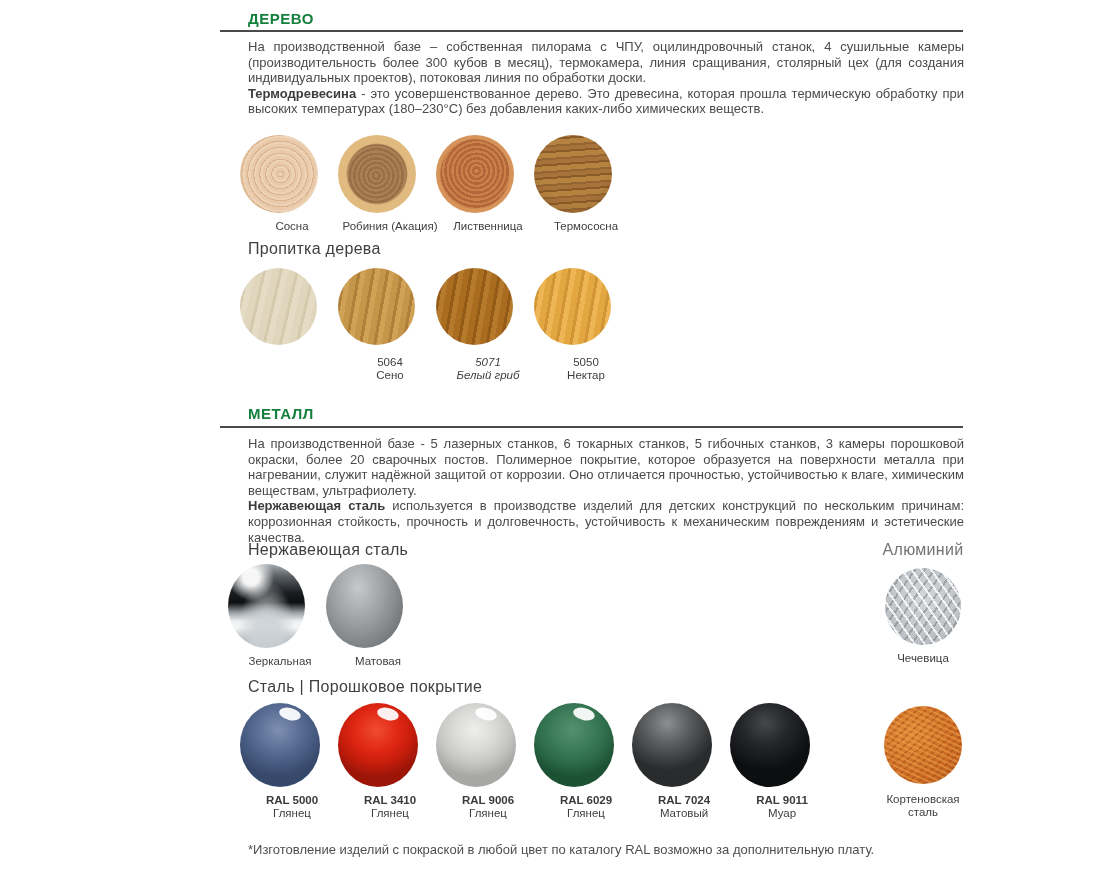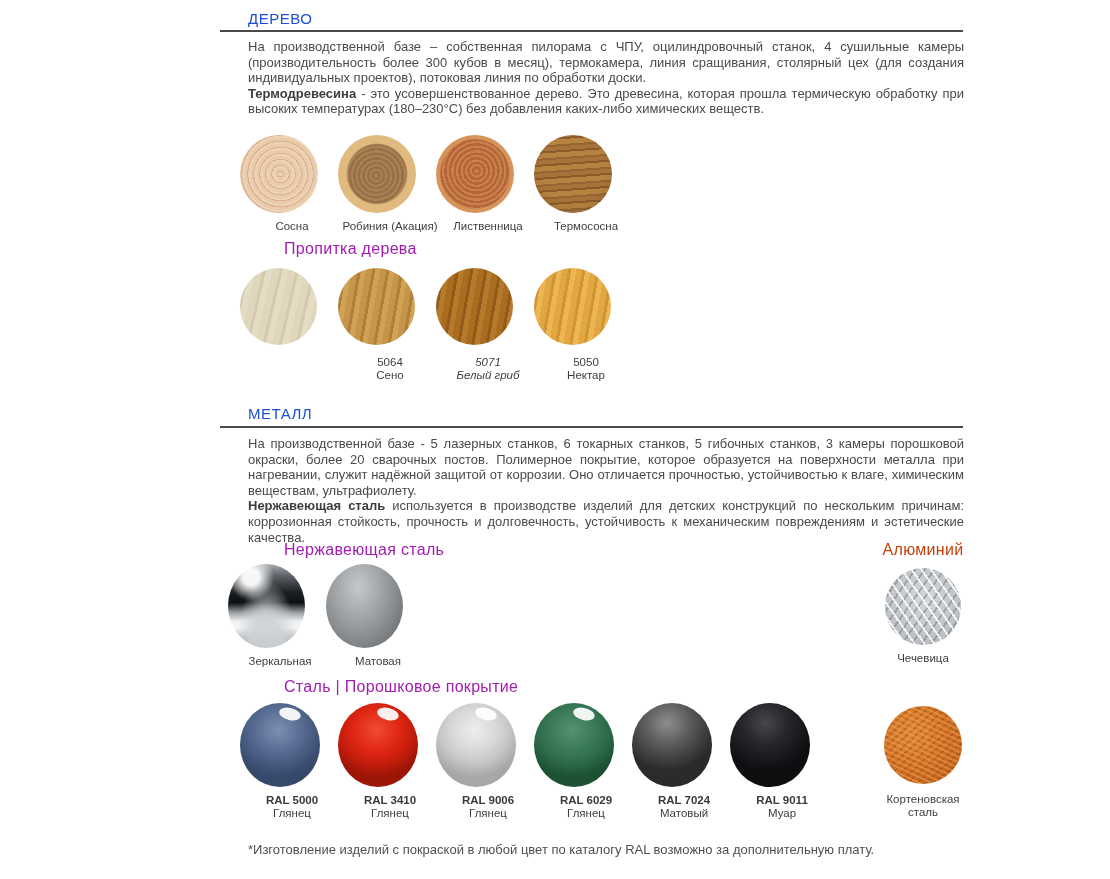--- a/index.html
+++ b/index.html
@@ -2,31 +2,31 @@
 <html><head>
 <meta charset="utf-8">
 <style>
   html,body { margin:0; padding:0; background:#ffffff; }
   .page {
     position:relative; width:1110px; height:879px; background:#ffffff;
     font-family:"Liberation Sans","DejaVu Sans",sans-serif; overflow:hidden;
     color:#454545;
   }
   .h1 {
-    position:absolute; left:248px; font-size:15px; font-weight:400;
-    color:#1d4ed8; letter-spacing:.5px;
+    position:absolute; left:248px; font-size:15px; font-weight:700;
+    color:#15803d; letter-spacing:.5px;
   }
   .rule { position:absolute; left:220px; width:743px; height:2px; background:#4a4a4a; }
   .bodytext {
     position:absolute; left:248px; width:716px; font-size:13px; line-height:15.6px;
     color:#4a4a4a; text-align:justify; text-align-last:left;
   }
   .bodytext p { margin:0; }
   .bodytext b { color:#3d3d3d; }
-  .subhead { position:absolute; font-size:16px; color:#a21caf; letter-spacing:.3px;margin-left:36px; }
+  .subhead { position:absolute; font-size:16px; color:#404040; letter-spacing:.3px; }
   .row { position:absolute; display:flex; }
   .cell { width:98px; display:flex; flex-direction:column; }
   .label {
     margin-top:7px; font-size:11.5px; line-height:13px; color:#3e3e3e;
     text-align:center; width:104px;
   }
   .circle { border-radius:50%; flex:none; }
 
   
   .slice { width:78px; height:78px; }
@@ -77,21 +77,21 @@
   .ball-9011{background:radial-gradient(ellipse 62% 56% at 44% 24%, #47484b 0%, #26272a 45%, #1a1b1e 72%, #0d0e10 100%);}
 
   .sw-corten { width:78px; height:78px; border-radius:50%;
     background-color:#d0722a;
     background-image:
       repeating-linear-gradient(25deg, rgba(238,158,68,.55) 0 2px, rgba(0,0,0,0) 2px 5px),
       repeating-linear-gradient(-42deg, rgba(164,78,22,.5) 0 2px, rgba(0,0,0,0) 2px 6px),
       radial-gradient(circle at 35% 35%, #e28c3c 0%, #cd6d26 55%, #b3571c 100%);}
 
   .side-block { position:absolute; width:100px; display:flex; flex-direction:column; align-items:center; }
-  .side-title { font-size:16px; color:#c2410c; letter-spacing:.3px; }
+  .side-title { font-size:16px; color:#737373; letter-spacing:.3px; }
   .footnote { position:absolute; left:248px; font-size:13px; color:#4f4f4f; }
   .codeline { font-weight:400; }
   .ralcode { font-weight:700; color:#3a3a3a; }
 </style>
 </head>
 <body>
 
 <div class="page">
 
   <div class="h1" style="top:10px;">ДЕРЕВО</div>

